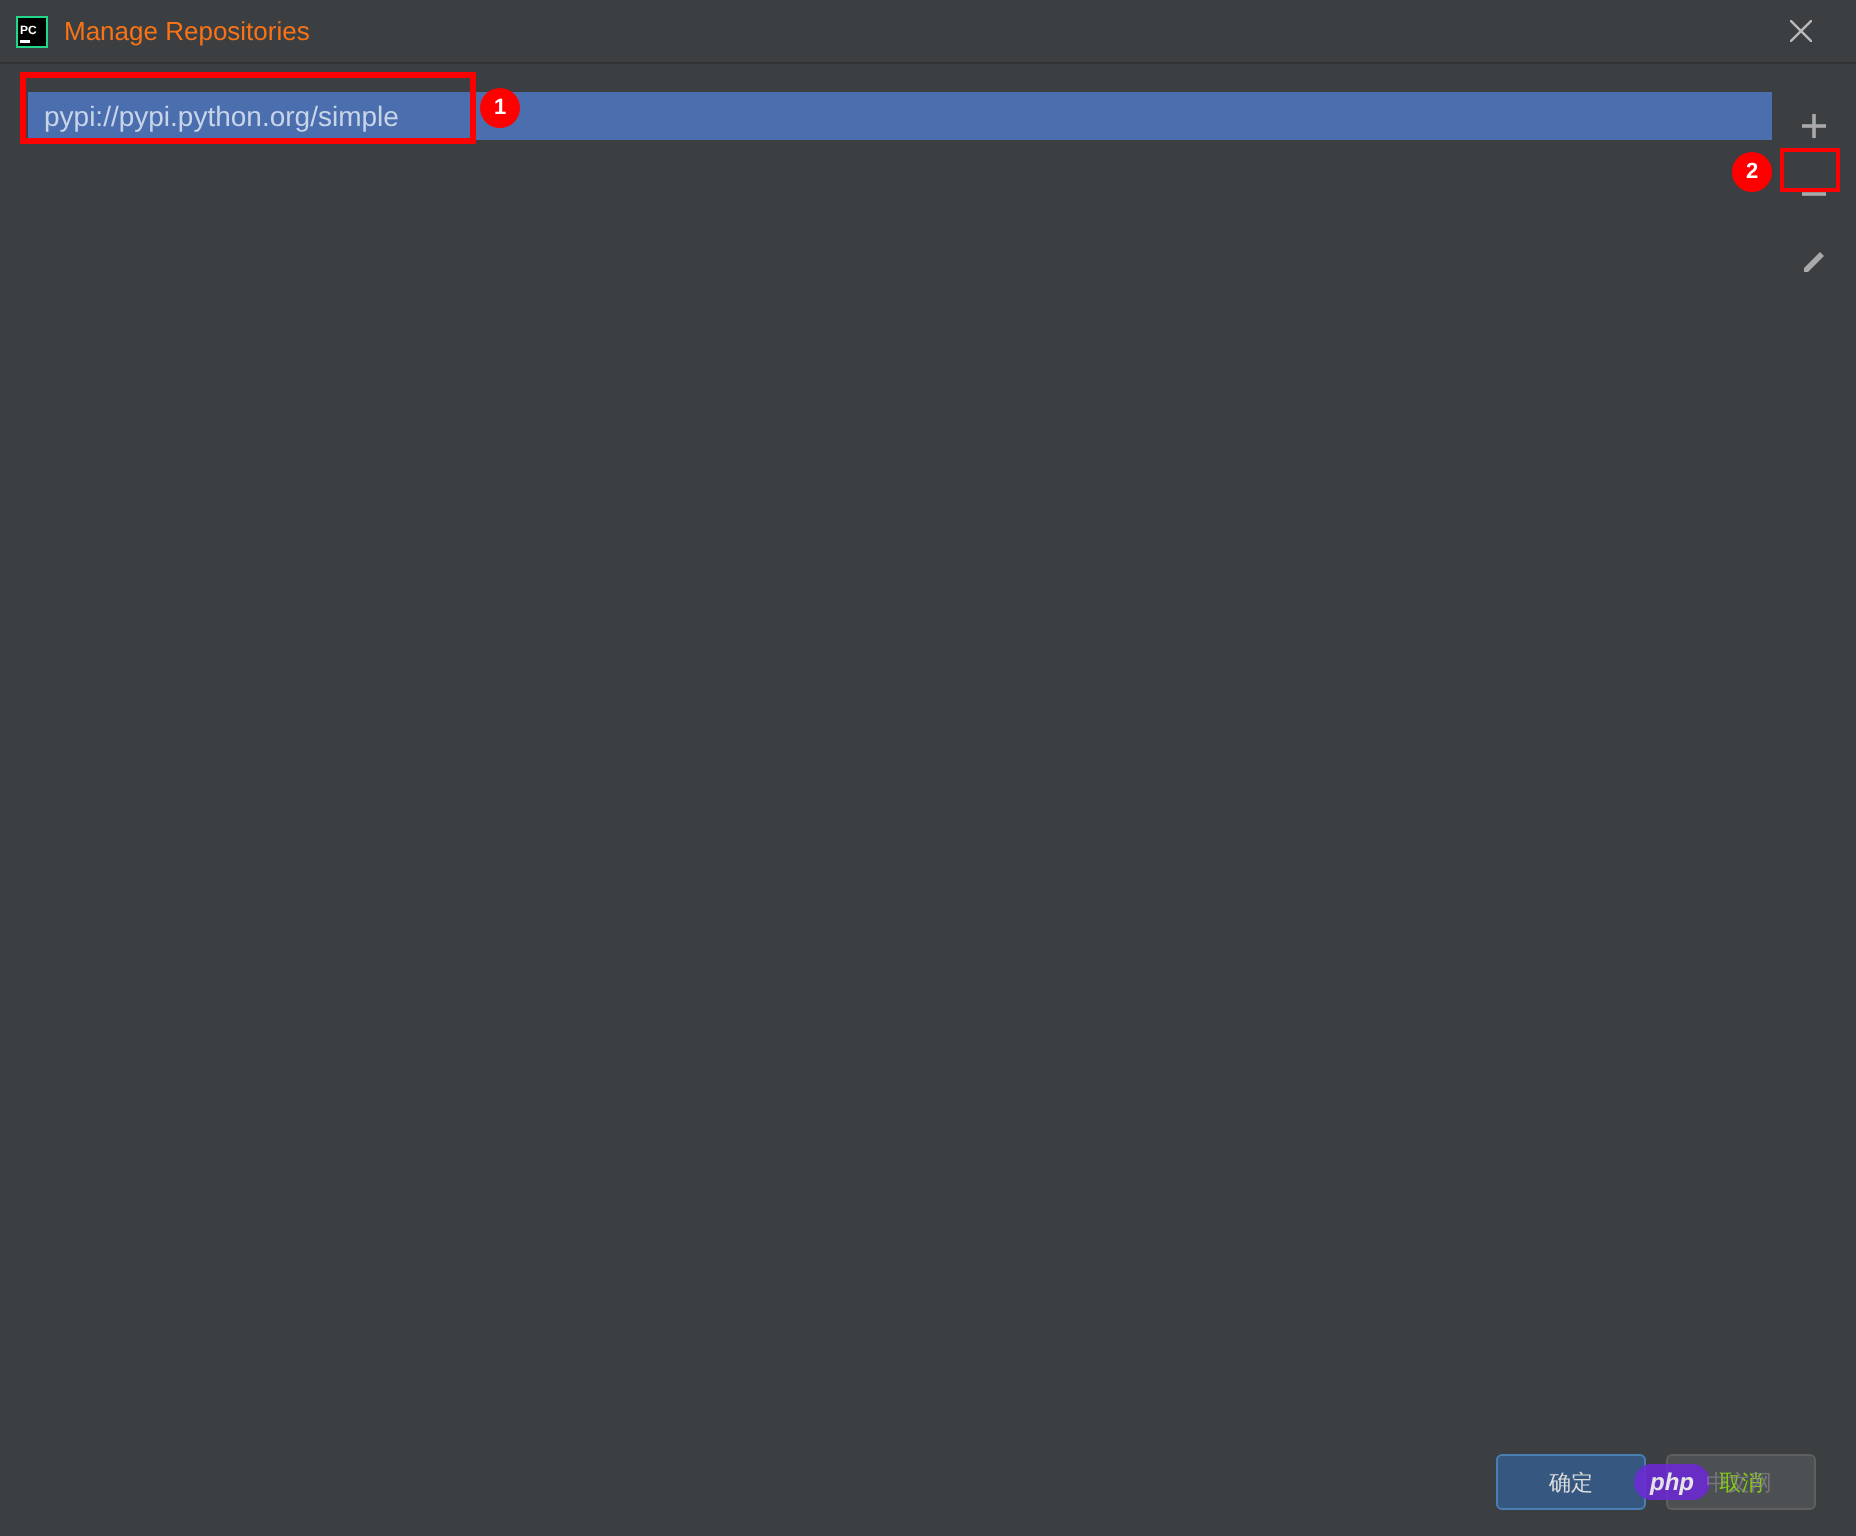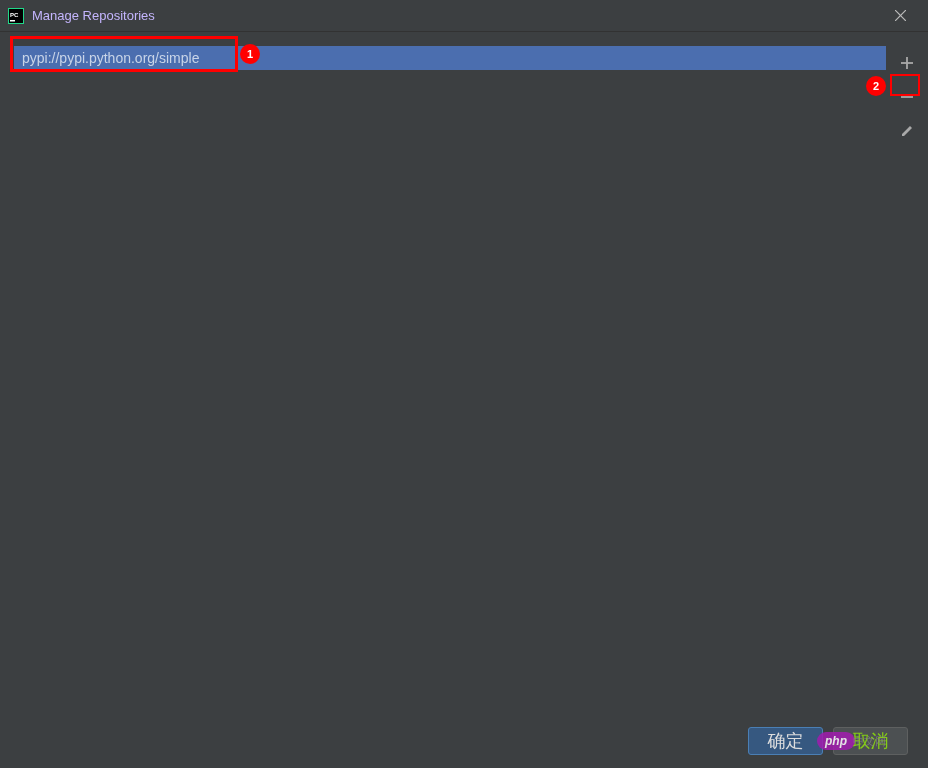--- a/index.html
+++ b/index.html
@@ -28,21 +28,21 @@
     .app-icon {
       width: 16px;
       height: 16px;
       margin-right: 8px;
       display: flex;
       align-items: center;
       justify-content: center;
     }
     .title-text {
       flex: 1;
-      color: #c4b5fd;
+      color: #f97316;
       font-size: 13px;
     }
     .close-btn {
       width: 40px;
       height: 28px;
       display: flex;
       align-items: center;
       justify-content: center;
       cursor: pointer;
       color: #bbbbbb;
@@ -102,21 +102,21 @@
       justify-content: flex-end;
       padding: 0 20px;
       gap: 10px;
       background: #3c3f41;
     }
     .btn {
       min-width: 75px;
       height: 28px;
       padding: 0 14px;
       border-radius: 3px;
-      font-size: 18px;
+      font-size: 11px;
       display: flex;
       align-items: center;
       justify-content: center;
       cursor: pointer;
       border: 1px solid #5e6060;
     }
     .btn-primary {
       background: #365880;
       border-color: #4a7fb5;
       color: #dddddd;
@@ -181,21 +181,21 @@
     .watermark {
       position: absolute;
       bottom: 18px;
       right: 42px;
       z-index: 50;
       display: flex;
       align-items: center;
       pointer-events: none;
     }
     .watermark-bubble {
-      background: #a21caf;
+      background: #6d28d9;
       border-radius: 10px;
       padding: 2px 8px;
       color: white;
       font-size: 12px;
       font-weight: bold;
       font-style: italic;
       opacity: 0.85;
     }
     .watermark-tail {
       color: #888;

